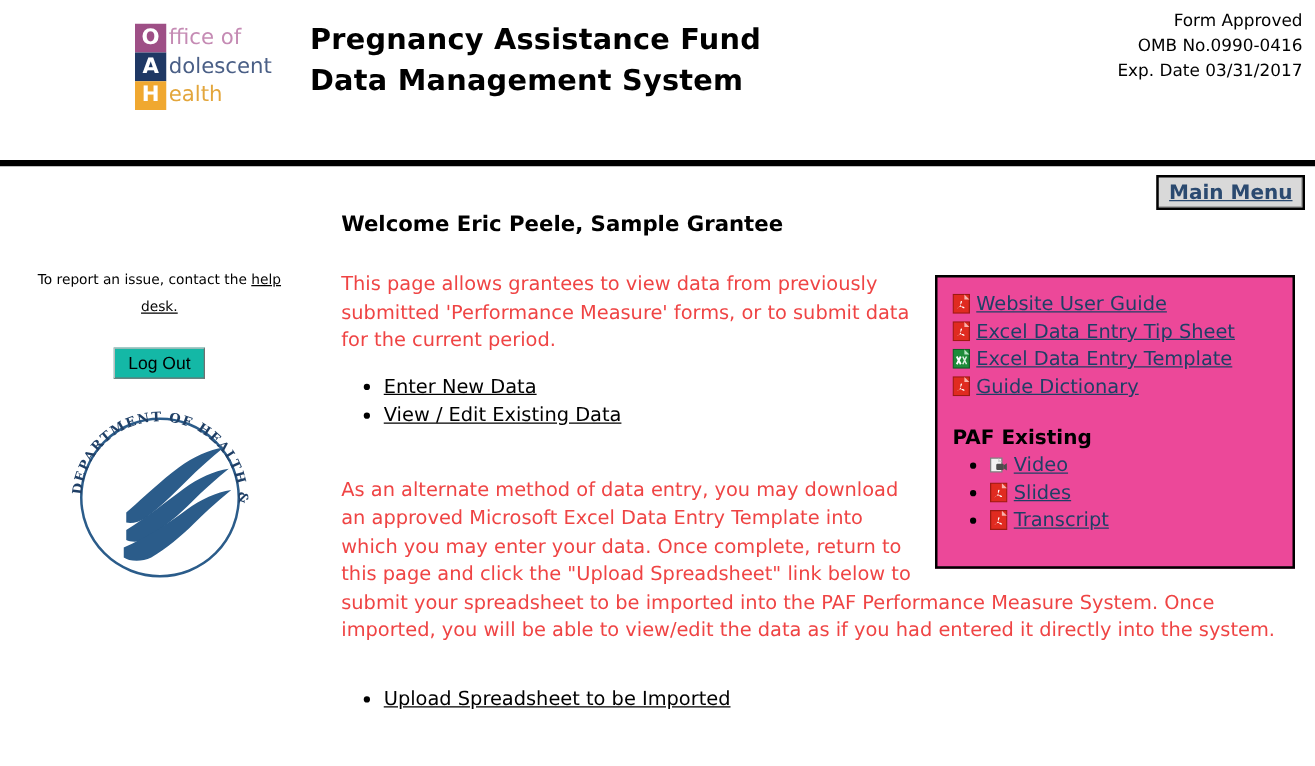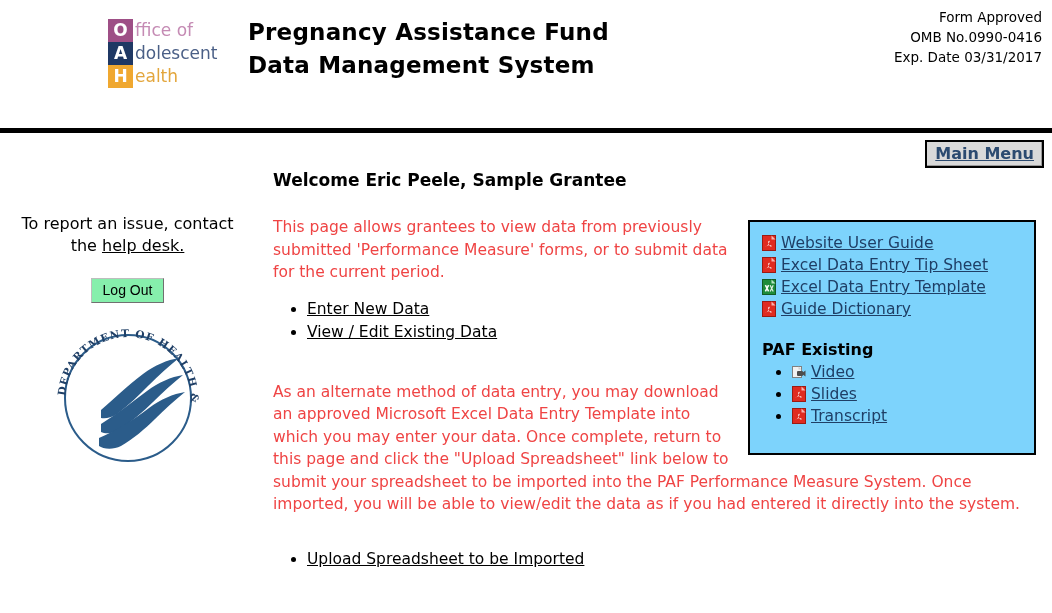--- a/index.html
+++ b/index.html
@@ -123,38 +123,38 @@
 
   
   .leftcol {
     position: absolute;
     left: 0px;
     top: 80px;
     width: 255px;
     text-align: center;
   }
   .contact-text {
-    font-size: 16px;
+    font-size: 11px;
     line-height: 22px;
     color: #000000;
     padding: 0 14px;
   }
   .contact-text a {
     color: #000000;
     text-decoration: underline;
   }
   .logout-wrap {
     margin-top: 21px;
   }
   .logout-btn {
     display: inline-block;
     border: 1px solid #707070;
     border-top-color: #bdbdbd;
     border-left-color: #bdbdbd;
-    background: #86efac;
+    background: #14b8a6;
     padding: 3px 11px 4px 11px;
     font-size: 14px;
     color: #000000;
     cursor: pointer;
   }
   .seal-wrap {
     margin-top: 15px;
   }
 
   
@@ -192,21 +192,21 @@
   a.doclink {
     color: #000000;
     text-decoration: underline;
   }
 
   
   .panel {
     float: right;
     width: 288px;
     margin: 51px 6px 6px 12px;
-    background: #7dd3fc;
+    background: #ec4899;
     border: 2px solid #000000;
     padding: 10px 10px 14px 12px;
     box-sizing: border-box;
     min-height: 235px;
   }
   .panel-list {
     list-style: none;
     margin: 0;
     padding: 0;
   }

